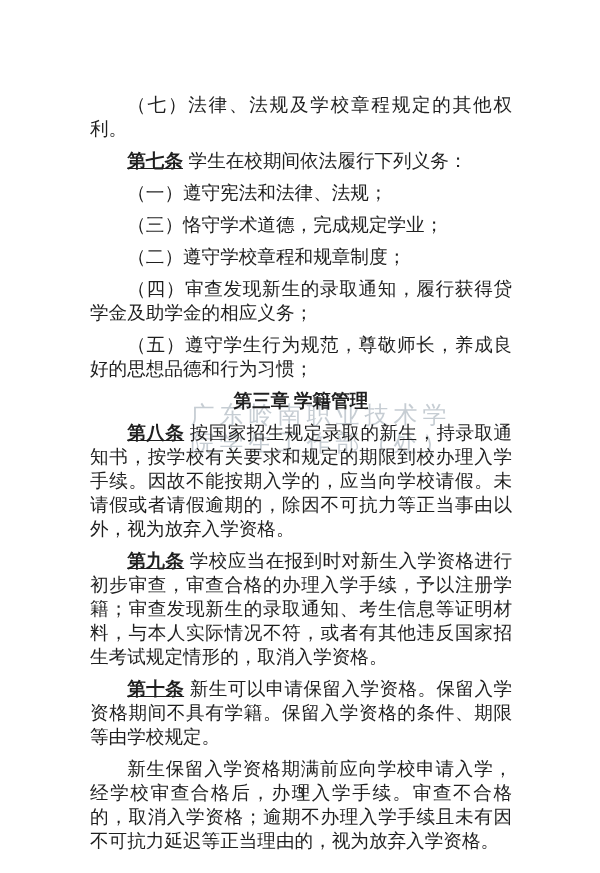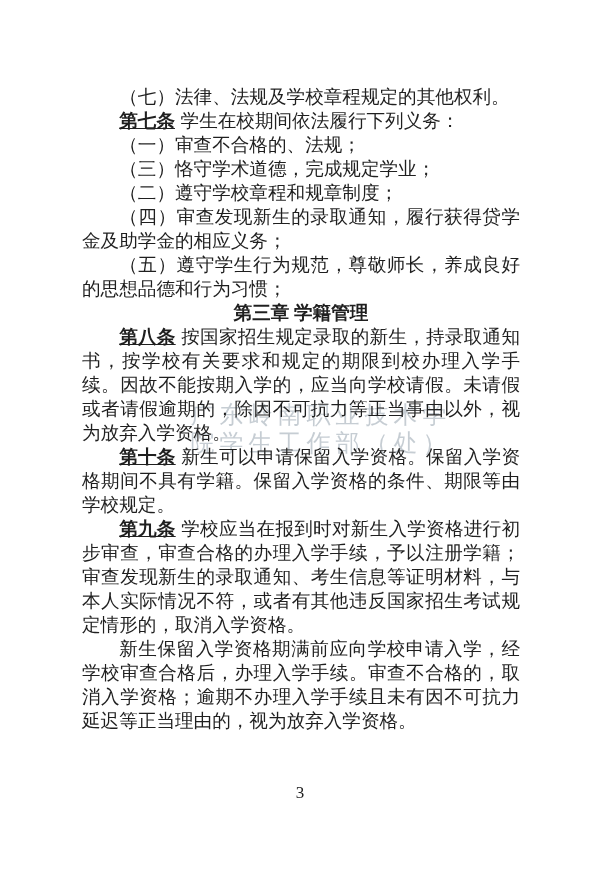--- a/index.html
+++ b/index.html
@@ -34,21 +34,21 @@
     left: 82px;
     top: 85px;
     width: 438px;
     font-size: 18.6px;
     line-height: 24px;
     text-align: justify;
     color: #1f1f1f;
     z-index: 2;
   }
   .content p {
-    margin: 0;
+    margin: 8px;
     padding: 0;
     text-indent: 2em;
   }
   .content p.heading {
     font-weight: 700;
     text-align: center;
     text-indent: 0;
     font-family: Liberation Serif, serif;
   }
   .term {
@@ -78,38 +78,38 @@
   </div>
 
   <div class="content">
 
     <p>（七）法律、法规及学校章程规定的其他权利。</p>
 
     <p>
       <b class="term">第七条</b><span>学生在校期间依法履行下列义务：</span>
     </p>
 
-    <p>（一）审查不合格的、法规；</p>
+    <p>（一）遵守宪法和法律、法规；</p>
     <p>（三）恪守学术道德，完成规定学业；</p>
     <p>（二）遵守学校章程和规章制度；</p>
     <p>（四）审查发现新生的录取通知，履行获得贷学金及助学金的相应义务；</p>
     <p>（五）遵守学生行为规范，尊敬师长，养成良好的思想品德和行为习惯；</p>
 
     <p class="heading">第三章 学籍管理</p>
 
     <p>
       <b class="term">第八条</b><span>按国家招生规定录取的新生，持录取通知书，按学校有关要求和规定的期限到校办理入学手续。因故不能按期入学的，应当向学校请假。未请假或者请假逾期的，除因不可抗力等正当事由以外，视为放弃入学资格。</span>
     </p>
 
     <p>
-      <b class="term">第十条</b><span>新生可以申请保留入学资格。保留入学资格期间不具有学籍。保留入学资格的条件、期限等由学校规定。</span>
+      <b class="term">第九条</b><span>学校应当在报到时对新生入学资格进行初步审查，审查合格的办理入学手续，予以注册学籍；审查发现新生的录取通知、考生信息等证明材料，与本人实际情况不符，或者有其他违反国家招生考试规定情形的，取消入学资格。</span>
     </p>
 
     <p>
-      <b class="term">第九条</b><span>学校应当在报到时对新生入学资格进行初步审查，审查合格的办理入学手续，予以注册学籍；审查发现新生的录取通知、考生信息等证明材料，与本人实际情况不符，或者有其他违反国家招生考试规定情形的，取消入学资格。</span>
+      <b class="term">第十条</b><span>新生可以申请保留入学资格。保留入学资格期间不具有学籍。保留入学资格的条件、期限等由学校规定。</span>
     </p>
 
     <p>新生保留入学资格期满前应向学校申请入学，经学校审查合格后，办理入学手续。审查不合格的，取消入学资格；逾期不办理入学手续且未有因不可抗力延迟等正当理由的，视为放弃入学资格。</p>
 
   </div>
 
   <div class="page-number">3</div>
 
 </div>
 

